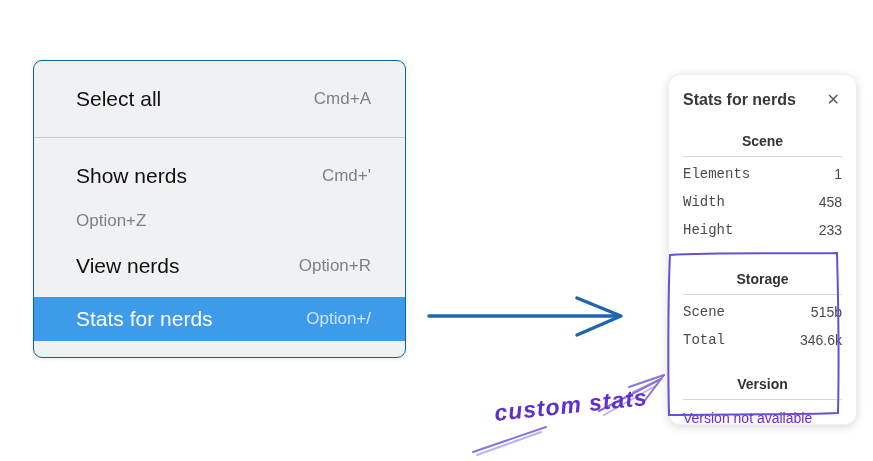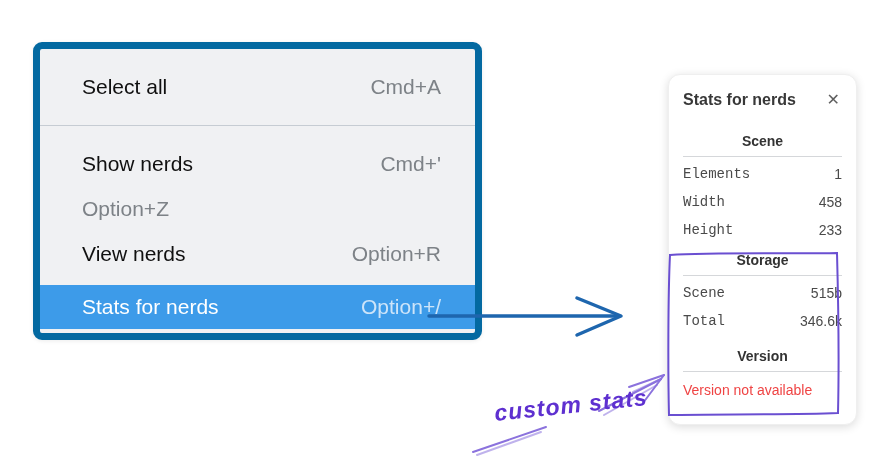--- a/index.html
+++ b/index.html
@@ -3,56 +3,56 @@
 <meta charset="utf-8">
 <style>
   html,body{margin:0;padding:0;background:#ffffff;}
   .canvas{
     position:relative;width:873px;height:461px;background:#ffffff;
     font-family:"Liberation Sans","DejaVu Sans",sans-serif;overflow:hidden;
   }
 
   
   .menu{
-    position:absolute;left:33px;top:42px;width:449px;height:298px;
-    background:#f0f1f3;border:7px solid #0369a1;border-radius:9px;
+    position:absolute;left:33px;top:60px;width:373px;height:298px;
+    background:#f0f1f3;border:1px solid #0369a1;border-radius:9px;
     box-shadow:0 1px 4px rgba(0,0,0,.08);box-sizing:border-box;overflow:hidden;
   }
   .menu-sec1{height:76px;display:flex;align-items:center;}
   .menu-divider{height:1px;background:#c6ccd3;border:0;margin:0;}
   .menu-sec2{padding-top:15px;}
   .menu-row{
     height:45px;display:flex;align-items:center;justify-content:space-between;
     padding:0 34px 0 42px;cursor:default;
   }
   .menu-label{font-size:21px;color:#101010;}
-  .menu-shortcut{font-size:21px;color:#7d8287;}
+  .menu-shortcut{font-size:17px;color:#7d8287;}
   .menu-row.highlight{height:44px;margin-top:9px;}
   .menu-row.highlight .menu-label{color:#ffffff;}
   .menu-row.highlight .menu-shortcut{color:#cde4f9;text-align:center;}
 
   
   .panel{
     position:absolute;left:668px;top:74px;width:189px;height:351px;
     background:#ffffff;border:1px solid #efefef;border-radius:12px;
     box-shadow:0 2px 10px rgba(0,0,0,.14);box-sizing:border-box;
     padding:0 14px;color:#474747;
   }
   .panel-titlebar{display:flex;align-items:center;justify-content:space-between;padding-top:15px;}
   .panel-title{font-size:16px;font-weight:700;color:#383838;}
   .panel-close{font-size:16px;color:#5f5f5f;cursor:pointer;line-height:1;padding:2px;}
   .sec-head{font-size:14px;font-weight:700;color:#333333;text-align:center;}
   .sec-head.scene{margin-top:23px;}
-  .sec-head.storage{margin-top:8px;}
-  .sec-head.version{margin-top:13px;}
+  .sec-head.storage{margin-top:27px;}
+  .sec-head.version{margin-top:22px;}
   .sec-divider{height:1px;background:#d5d7da;border:0;margin:7px 0 3px 0;}
   .stat-row{display:flex;justify-content:space-between;align-items:center;height:28px;font-size:14px;}
   .stat-label{color:#4a4a4a;font-family:Liberation Mono, monospace;}
   .stat-value{color:#4a4a4a;}
-  .version-note{font-size:14px;color:#ef4444;height:30px;display:flex;align-items:center;white-space:nowrap;text-align:right;}
+  .version-note{font-size:14px;color:#6d28d9;height:30px;display:flex;align-items:center;white-space:nowrap;text-align:right;}
 
   
   .overlay{position:absolute;left:0;top:0;width:873px;height:461px;pointer-events:none;}
   .custom-stats-label{
     position:absolute;left:494px;top:392px;font-size:23px;font-weight:600;font-style:italic;
     letter-spacing:1px;transform:rotate(-6deg);white-space:nowrap;
   }
 </style>
 </head>
 <body>

